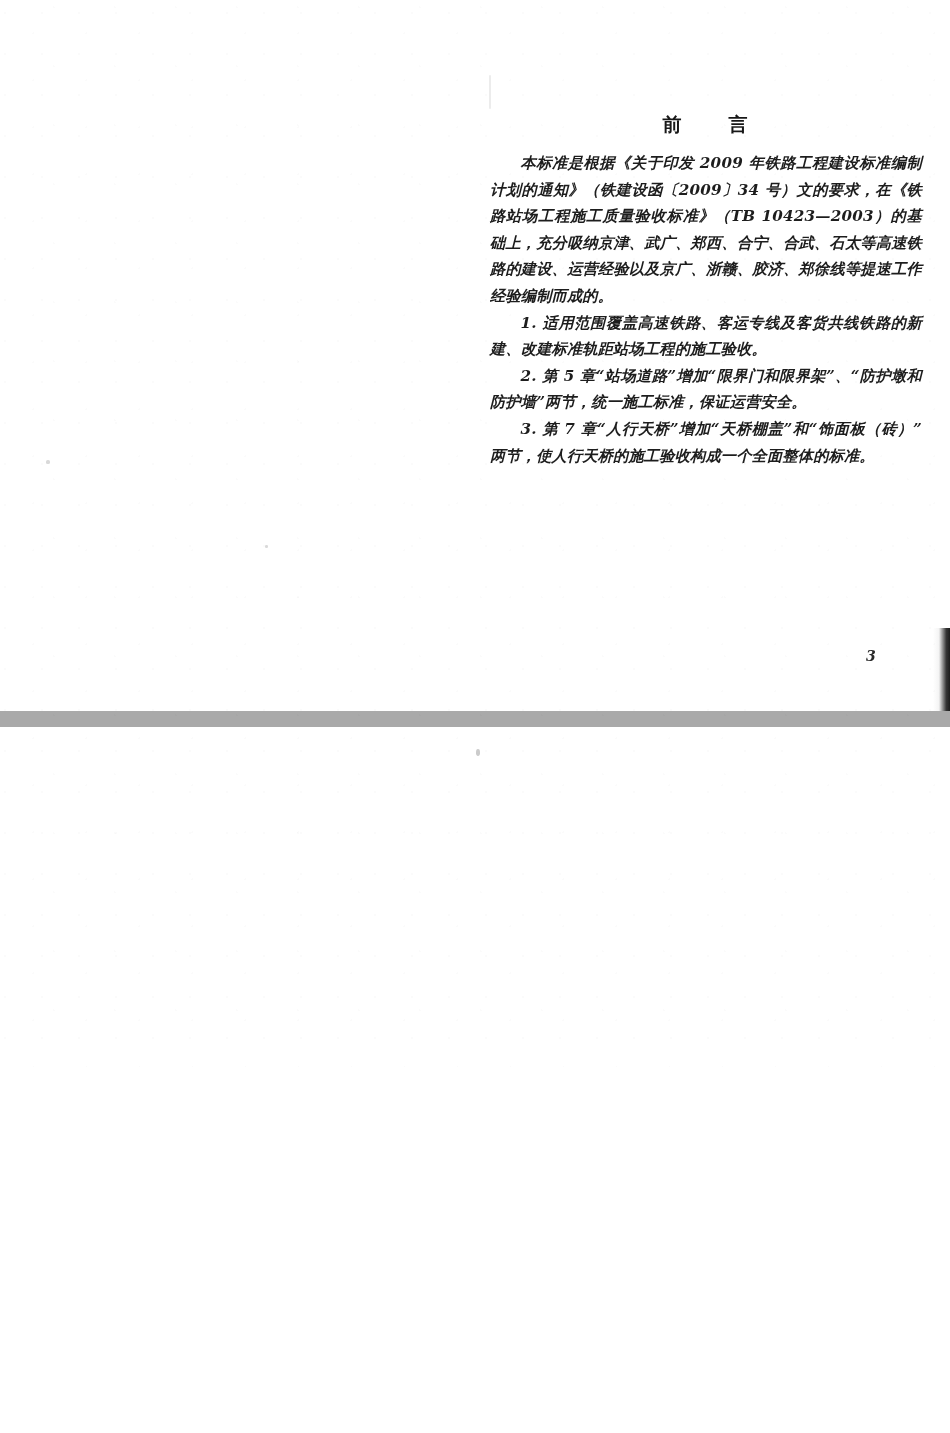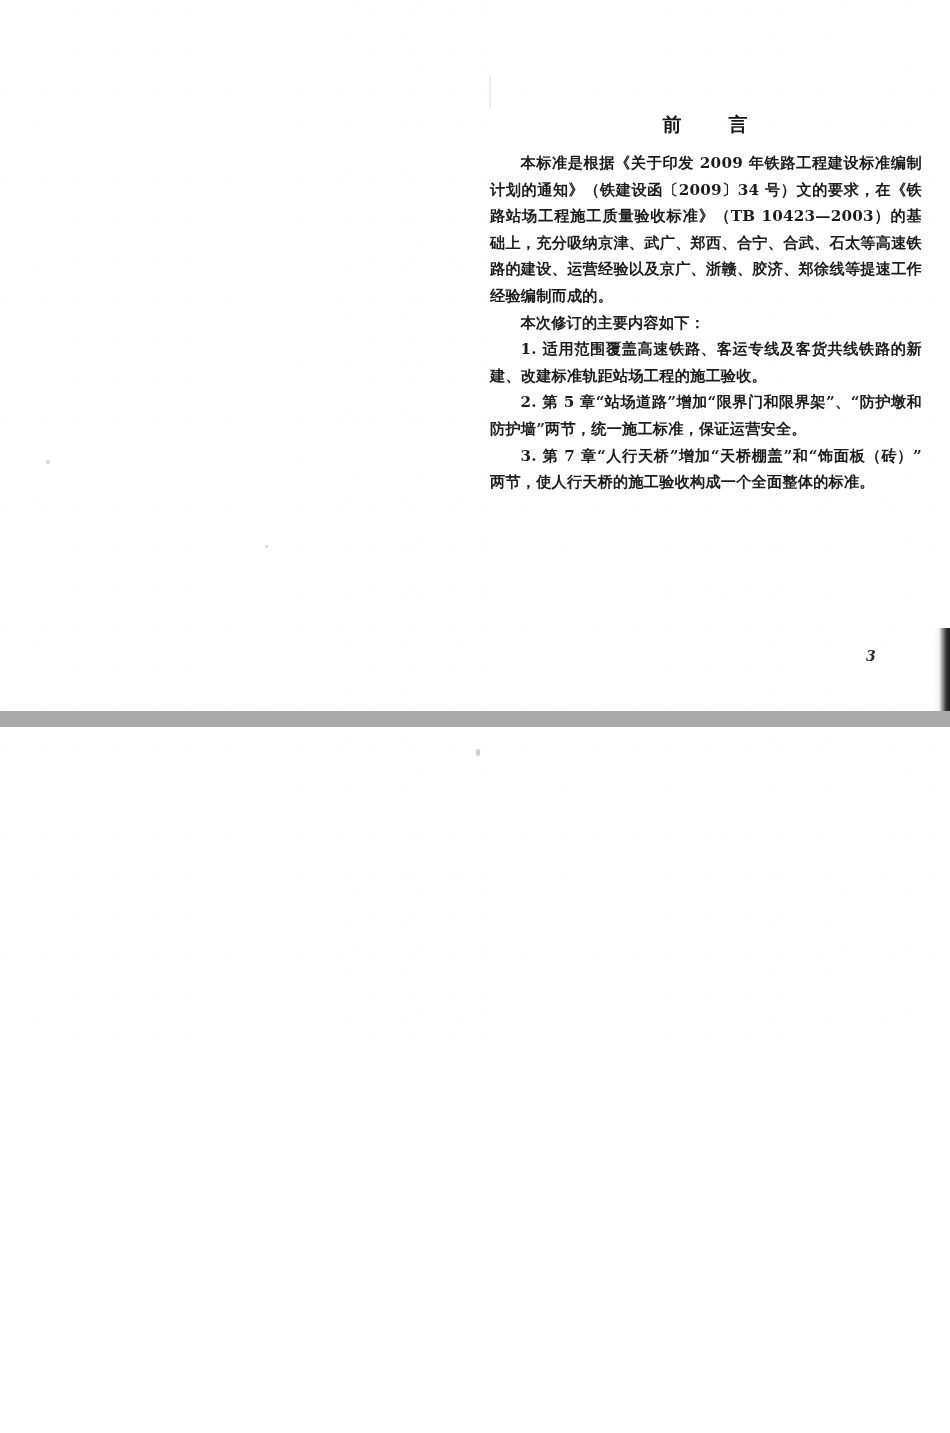--- a/index.html
+++ b/index.html
@@ -87,21 +87,21 @@
   .folio {
     position: absolute;
     font-size: 14px;
     font-style: italic;
     font-weight: bold;
     color: #2a2a2a;
   }
   #folio-3 { left: 866px; top: 648px; }
 
   
-  #col-p3 { left: 490px; top: 150px;  width: 432px; }
+  #col-p3 { left: 490px; top: 150px;  width: 432px; font-style: italic; }
 
   
   #grain {
     position: absolute;
     inset: 0;
     pointer-events: none;
     background-image:
       radial-gradient(circle at 14% 32%, rgba(0,0,0,.035) 0 1px, transparent 1px),
       radial-gradient(circle at 63% 71%, rgba(0,0,0,.03) 0 1px, transparent 1px),
       radial-gradient(circle at 88% 12%, rgba(0,0,0,.03) 0 1px, transparent 1px);
@@ -113,21 +113,20 @@
 <body>
 
 <div id="scan">
 
   <div class="sheet" id="sheet-top">
 
     <div class="doc-title">前　言</div>
 
     <div class="col" id="col-p3">
       <p class="para">本标准是根据《关于印发 2009 年铁路工程建设标准编制计划的通知》（铁建设函〔2009〕34 号）文的要求，在《铁路站场工程施工质量验收标准》（TB 10423—2003）的基础上，充分吸纳京津、武广、郑西、合宁、合武、石太等高速铁路的建设、运营经验以及京广、浙赣、胶济、郑徐线等提速工作经验编制而成的。</p>
-      <p class="para">本次修订的主要内容如下：</p>
       <p class="para">1. 适用范围覆盖高速铁路、客运专线及客货共线铁路的新建、改建标准轨距站场工程的施工验收。</p>
       <p class="para">2. 第 5 章“站场道路”增加“限界门和限界架”、“防护墩和防护墙”两节，统一施工标准，保证运营安全。</p>
       <p class="para">3. 第 7 章“人行天桥”增加“天桥棚盖”和“饰面板（砖）”两节，使人行天桥的施工验收构成一个全面整体的标准。</p>
     </div>
 
     <div class="folio" id="folio-3">3</div>
 
     <span class="speck" style="left:46px; top:460px; width:4px; height:4px;"></span>
     <span class="speck" style="left:265px; top:545px; width:3px; height:3px;"></span>
     <span class="speck" style="left:489px; top:75px; width:2px; height:34px; border-radius:1px; opacity:.28;"></span>

